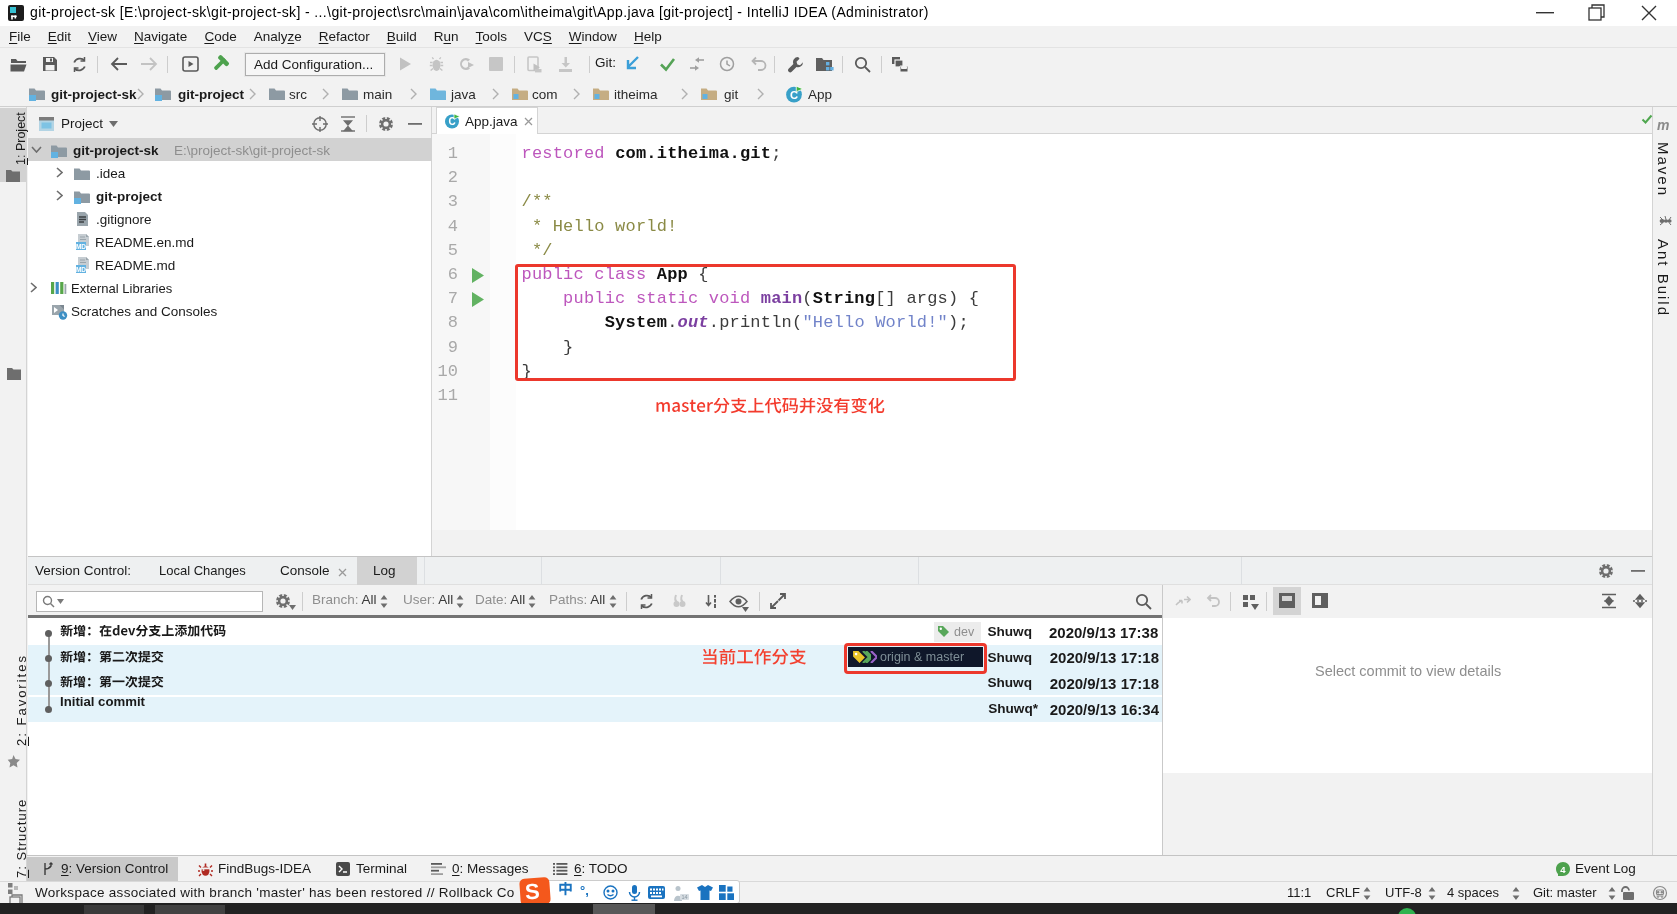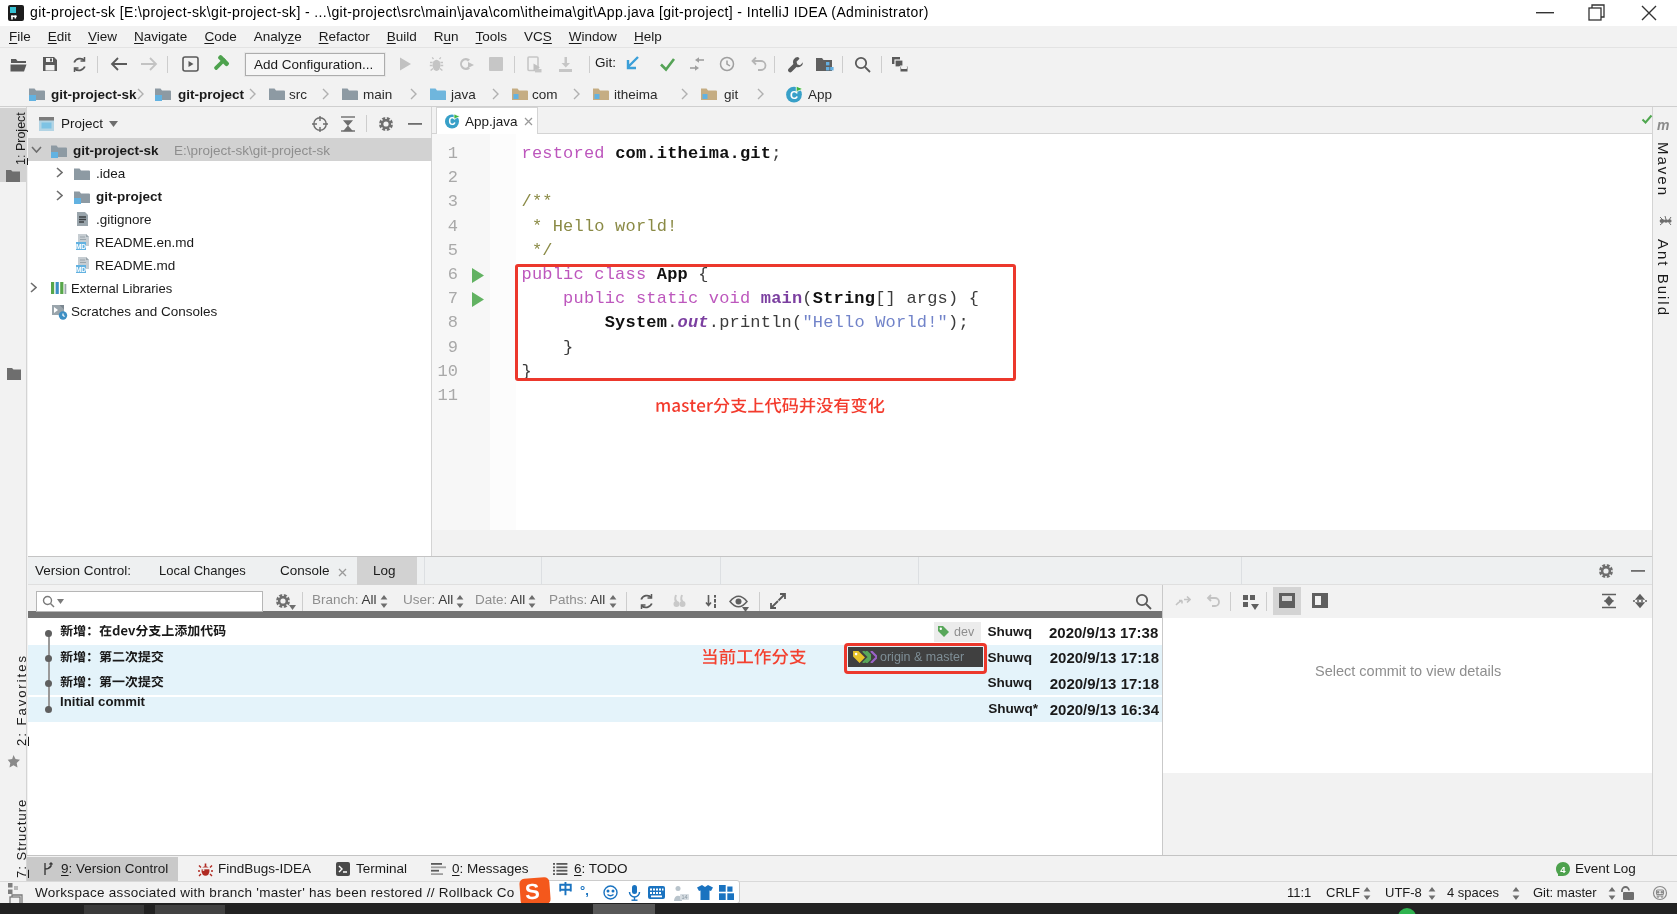--- a/index.html
+++ b/index.html
@@ -473,21 +473,21 @@
         <circle cx="8" cy="8" r="2.6" fill="#eef0f1"></circle>
         <g stroke="#eef0f1" stroke-width="1.6">
           <path d="M8 0 v3 M8 13 v3 M0 8 h3 M13 8 h3 M2.3 2.3 l2.2 2.2 M11.5 11.5 l2.2 2.2 M13.7 2.3 l-2.2 2.2 M4.5 11.5 l-2.2 2.2"></path>
         </g>
       </svg>
     <svg class="ab" style="left:1603px;top:13px" width="14" height="2" viewBox="0 0 14 2">
         <rect width="14" height="1.8" fill="#6e6e6e"></rect>
       </svg>
   </div>
 
-  <div class="ab" style="left:0;top:28px;width:1134px;height:33px;background:#f2f2f2;border-bottom:7px solid #737373">
+  <div class="ab" style="left:0;top:28px;width:1134px;height:33px;background:#f2f2f2;border-bottom:3px solid #737373">
     <div class="ab flex" style="left:8px;top:6px;width:227px;height:21px;background:#fff;border:1px solid #b6b6b6">
       <svg style="margin-left:5px" width="13" height="13" viewBox="0 0 13 13" fill="none" stroke="#7a7a7a" stroke-width="1.4">
           <circle cx="5.5" cy="5.5" r="4"></circle>
           <path d="M8.5 8.5 L12 12"></path>
         </svg>
       <svg style="margin-left:2px" width="7" height="5" viewBox="0 0 7 5">
           <path d="M0 0 h7 L3.5 5z" fill="#7a7a7a"></path>
         </svg>
     </div>
     <svg class="ab" style="left:247px;top:8px" width="16" height="16" viewBox="0 0 16 16" fill="#6e6e6e">
@@ -605,21 +605,21 @@
     <b class="ab" style="left:32px;top:76px;font-size:13.2px;color:#1a1a1a">Initial commit</b>
 
     <div class="ab flex" style="left:906px;top:3.5px;width:47px;height:20px;background:#ececec">
       <svg style="margin-left:3px" width="13" height="13" viewBox="0 0 13 13">
           <path d="M1 1 h5 l6 6 -5 5 -6-6z" fill="#58a75a"></path>
           <circle cx="3.8" cy="3.8" r="1.2" fill="#fff"></circle>
         </svg>
       <span style="margin-left:4px;font-size:12.5px;color:#8e8e8e">dev</span>
     </div>
 
-    <div class="ab flex" style="left:820px;top:29px;width:135px;height:20px;background:#404040">
+    <div class="ab flex" style="left:820px;top:29px;width:135px;height:20px;background:#0f172a">
       <svg style="margin-left:4px" width="14" height="14" viewBox="0 0 13 13">
           <path d="M1 1 h5 l6 6 -5 5 -6-6z" fill="#e8c327"></path>
           <circle cx="3.8" cy="3.8" r="1.2" fill="#fff"></circle>
         </svg>
       <svg style="margin-left:-4px" width="9" height="12" viewBox="0 0 9 12">
           <path d="M1 0 l6 6 -6 6 M4 0 l6 6 -6 6" stroke="#58a75a" stroke-width="2.2" fill="none"></path>
         </svg>
       <svg style="margin-left:-1px" width="7" height="12" viewBox="0 0 7 12">
           <path d="M1 0 l6 6 -6 6" stroke="#9a63c8" stroke-width="2.2" fill="none"></path>
         </svg>

